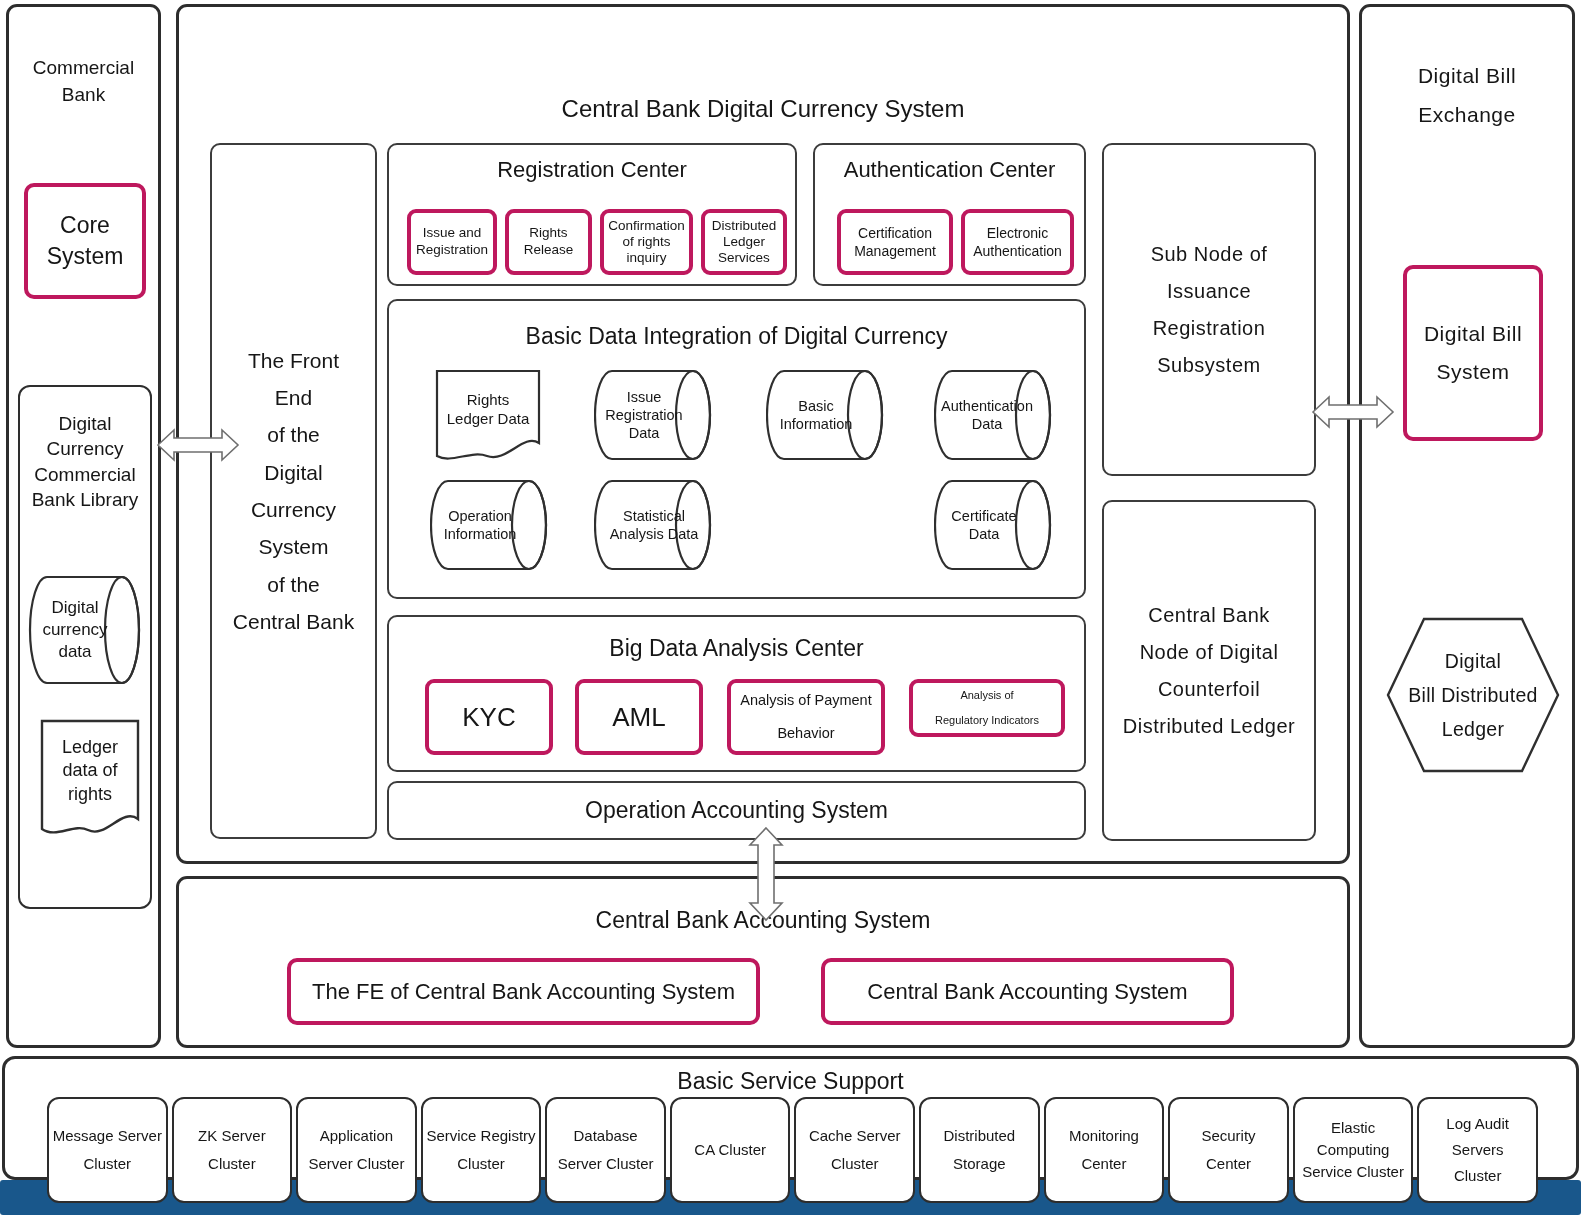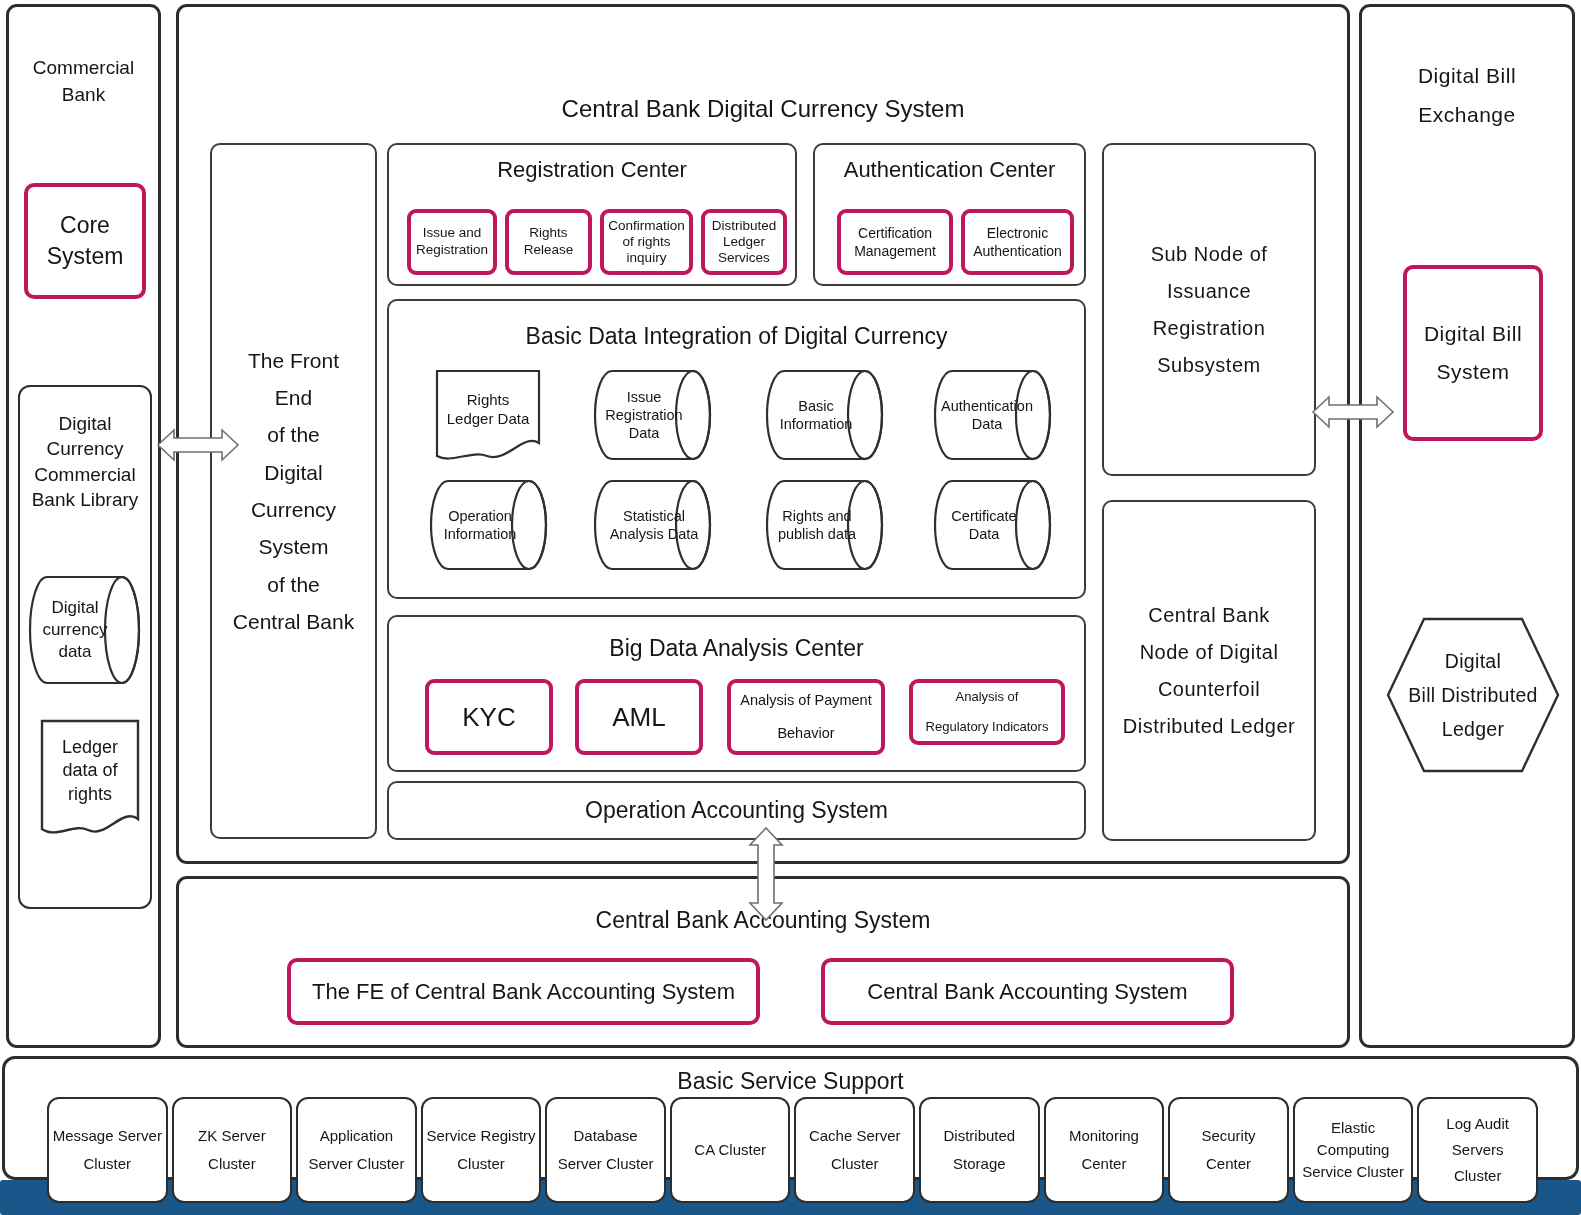--- a/index.html
+++ b/index.html
@@ -145,46 +145,38 @@
 
     <div class="shape" style="left:205px;top:178px;width:118px;height:92px;">
       <svg width="118" height="92" viewBox="0 0 118 92">
         <path d="M18 2 L99 2 A17 44 0 0 1 99 90 L18 90 A17 44 0 0 1 18 2 Z" fill="#fff" stroke="#2f2f2f" stroke-width="2.2"></path>
         <ellipse cx="99" cy="46" rx="17" ry="44" fill="none" stroke="#2f2f2f" stroke-width="2.2"></ellipse>
       </svg>
       <div class="lbl" style="left:2px;top:0;width:100px;height:92px;font-size:14.5px;line-height:1.25;padding-left:8px;">Statistical
 Analysis Data</div>
     </div>
 
-    <div class="shape" style="left:377px;top:178px;width:118px;height:92px;">
-      <svg width="118" height="92" viewBox="0 0 118 92">
-        <path d="M18 2 L99 2 A17 44 0 0 1 99 90 L18 90 A17 44 0 0 1 18 2 Z" fill="#fff" stroke="#2f2f2f" stroke-width="2.2"></path>
-        <ellipse cx="99" cy="46" rx="17" ry="44" fill="none" stroke="#2f2f2f" stroke-width="2.2"></ellipse>
-      </svg>
-      <div class="lbl" style="left:2px;top:0;width:98px;height:92px;font-size:14.5px;line-height:1.25;">Rights and
-publish data</div>
-    </div>
 
     <div class="shape" style="left:545px;top:178px;width:118px;height:92px;">
       <svg width="118" height="92" viewBox="0 0 118 92">
         <path d="M18 2 L99 2 A17 44 0 0 1 99 90 L18 90 A17 44 0 0 1 18 2 Z" fill="#fff" stroke="#2f2f2f" stroke-width="2.2"></path>
         <ellipse cx="99" cy="46" rx="17" ry="44" fill="none" stroke="#2f2f2f" stroke-width="2.2"></ellipse>
       </svg>
       <div class="lbl" style="left:2px;top:0;width:96px;height:92px;font-size:14.5px;line-height:1.25;">Certificate
 Data</div>
     </div>
   </div>
 
   <div class="section" style="left:208px;top:608px;width:699px;height:157px;">
     <div class="ttl" style="top:18px;font-size:23px;">Big Data Analysis Center</div>
     <div class="chip" style="left:36px;top:62px;width:128px;height:76px;font-size:26px;">KYC</div>
     <div class="chip" style="left:186px;top:62px;width:128px;height:76px;font-size:26px;">AML</div>
     <div class="chip ml" style="left:338px;top:62px;width:158px;height:76px;font-size:14.5px;line-height:2.3;">Analysis of Payment
 Behavior</div>
-    <div class="chip ml" style="left:520px;top:62px;width:156px;height:66px;font-size:13px;line-height:2.3;">Analysis of
+    <div class="chip ml" style="left:520px;top:62px;width:156px;height:58px;font-size:11px;line-height:2.3;">Analysis of
 Regulatory Indicators</div>
   </div>
 
   <div class="section ctr" style="left:208px;top:774px;width:699px;height:59px;font-size:23px;">Operation Accounting System</div>
 
   <div class="section ctr ml" style="left:923px;top:136px;width:214px;height:333px;font-size:20px;line-height:1.85;letter-spacing:0.5px;">Sub Node of
 Issuance
 Registration
 Subsystem</div>
   <div class="section ctr ml" style="left:923px;top:493px;width:214px;height:341px;font-size:20px;line-height:1.85;letter-spacing:0.5px;">Central Bank

